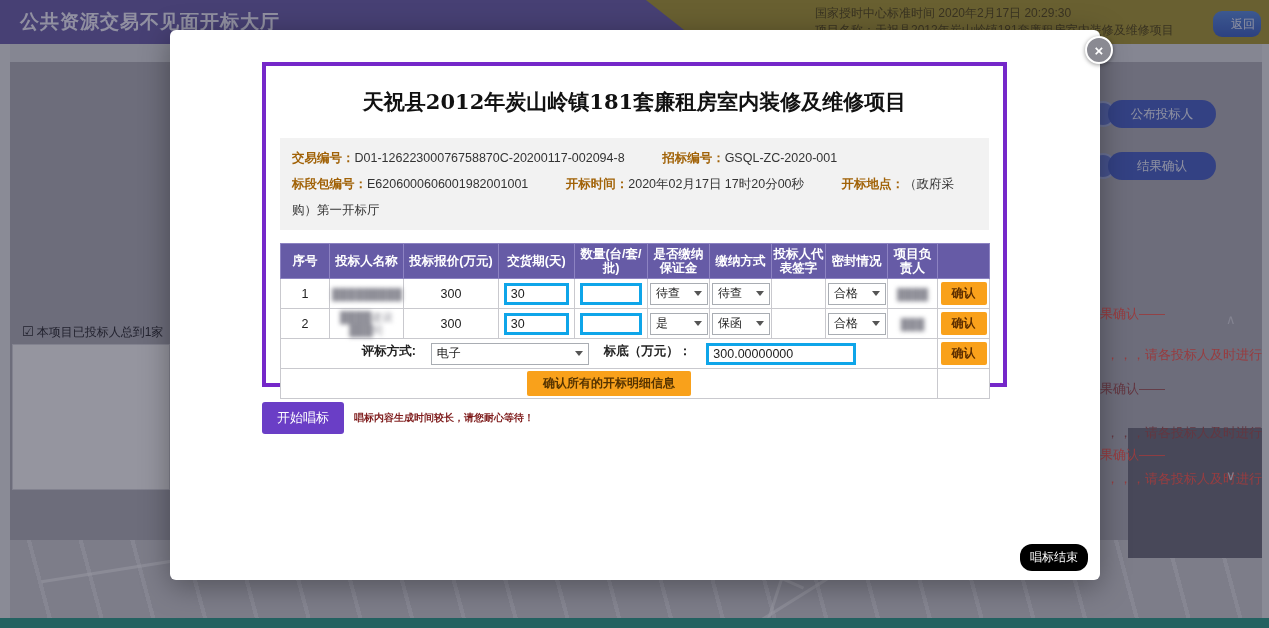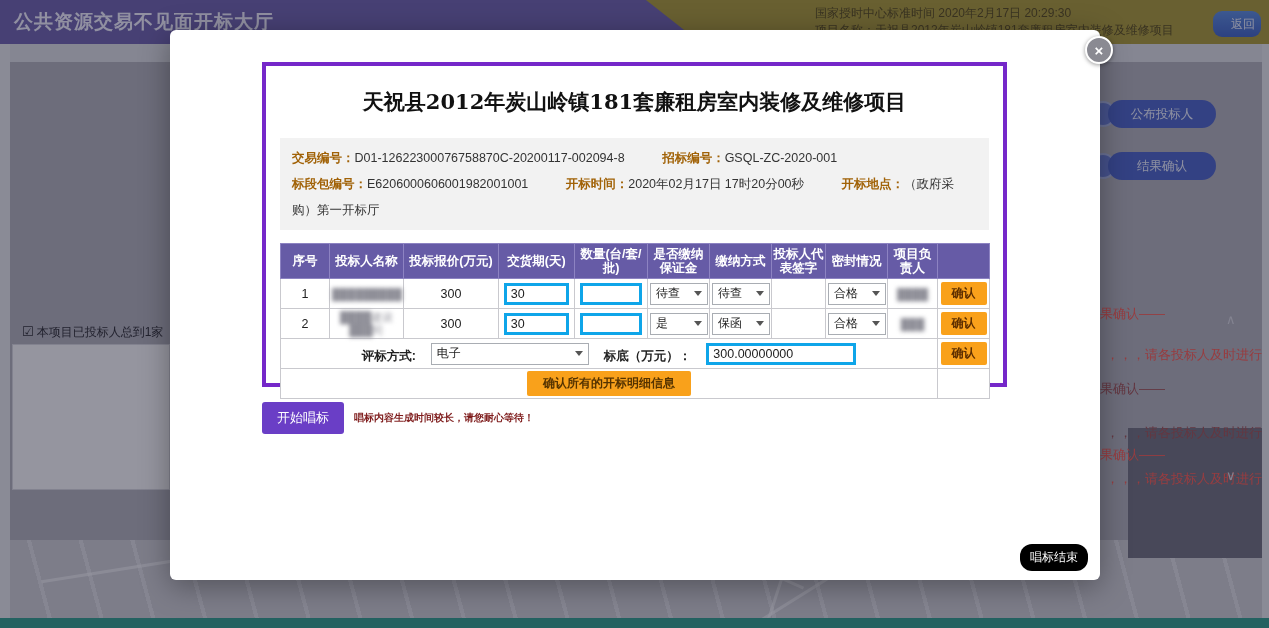--- a/index.html
+++ b/index.html
@@ -16,21 +16,21 @@
   .beam{background:rgba(255,255,255,.55);}
   .bg-darkrect{left:1128px;top:428px;width:134px;height:130px;background:#70707c;}
   .left-strip{left:0;top:44px;width:10px;height:576px;background:#e8e9ec;}
   .right-strip{left:1262px;top:44px;width:7px;height:576px;background:#e8e9ec;}
   .teal-bar{left:0;top:618px;width:1269px;height:10px;background:#2f9e8a;}
 
   
   .header{left:0;top:0;width:1269px;height:44px;background:#6d62ae;z-index:1;}
   .hdr-yellow{left:618px;top:0;width:651px;height:44px;background:#ac9b33;
     clip-path:polygon(28px 0,100% 0,100% 100%,84px 100%);}
-  .hdr-title{left:14px;top:9px;font-size:19px;font-weight:bold;color:#f4f2ff;letter-spacing:1px;}
+  .hdr-title{left:20px;top:9px;font-size:19px;font-weight:bold;color:#f4f2ff;letter-spacing:1px;}
   .hdr-info{left:815px;top:5px;color:#554a18;font-size:12px;line-height:17px;white-space:nowrap;}
   .hdr-back{left:1213px;top:11px;width:48px;height:26px;border:none;border-radius:9px;
     background:linear-gradient(#5a8de0,#3e63c4);color:#eef3ff;font-size:12px;cursor:pointer;text-align:right;}
 
   
   .lp-check{left:22px;top:324px;font-size:12px;color:#2a2a2e;white-space:nowrap;}
   .lp-check .cb{font-size:13px;margin-right:3px;}
   .lp-box{left:12px;top:344px;width:158px;height:146px;background:#fbfbfc;border:1px solid #d9d9de;}
 
   
@@ -66,21 +66,21 @@
   table.bid td{border:1px solid #c9c9ce;text-align:center;height:30px;padding:1px 2px;background:#fff;}
   .redacted{filter:blur(2px);color:#8f8f98;font-size:11px;line-height:13px;display:inline-block;}
   .cell-input{border:3px solid #0ea5e9;height:22px;font-size:12.5px;padding:0 4px;width:92%;
     font-family:inherit;color:#222;}
   .sel{display:inline-flex;align-items:center;justify-content:space-between;border:1px solid #a9adb3;
     background:#fff;height:22px;padding:0 5px;font-size:12px;color:#222;cursor:pointer;width:58px;}
   .caret{width:0;height:0;border-left:4px solid transparent;border-right:4px solid transparent;
     border-top:5px solid #555;margin-left:4px;}
   .btn-confirm{background:#f9a11b;border:none;color:#5c2e00;font-size:12px;padding:3px 11px;
     border-radius:2px;cursor:pointer;font-weight:bold;}
-  .foot-flex{display:flex;align-items:flex-end;justify-content:center;gap:15px;}
+  .foot-flex{display:flex;align-items:flex-start;justify-content:center;gap:15px;}
   .sel-wide{width:158px;}
   .btn-confirm-all{background:#f9a11b;border:none;color:#553300;font-size:12px;
     padding:4px 16px;border-radius:2px;cursor:pointer;font-weight:bold;}
 
   .start-row{left:92px;top:372px;display:flex;align-items:center;gap:10px;}
   .btn-start{background:#6a3ec6;border:none;color:#fff;font-size:13px;padding:7px 15px;
     border-radius:3px;cursor:pointer;}
   .start-note{color:#7f1d1d;font-size:10px;font-weight:bold;}
   .btn-end{right:12px;bottom:9px;background:#000000;border:none;color:#fff;font-size:12px;
     padding:5px 10px;border-radius:12px;cursor:pointer;position:absolute;}

